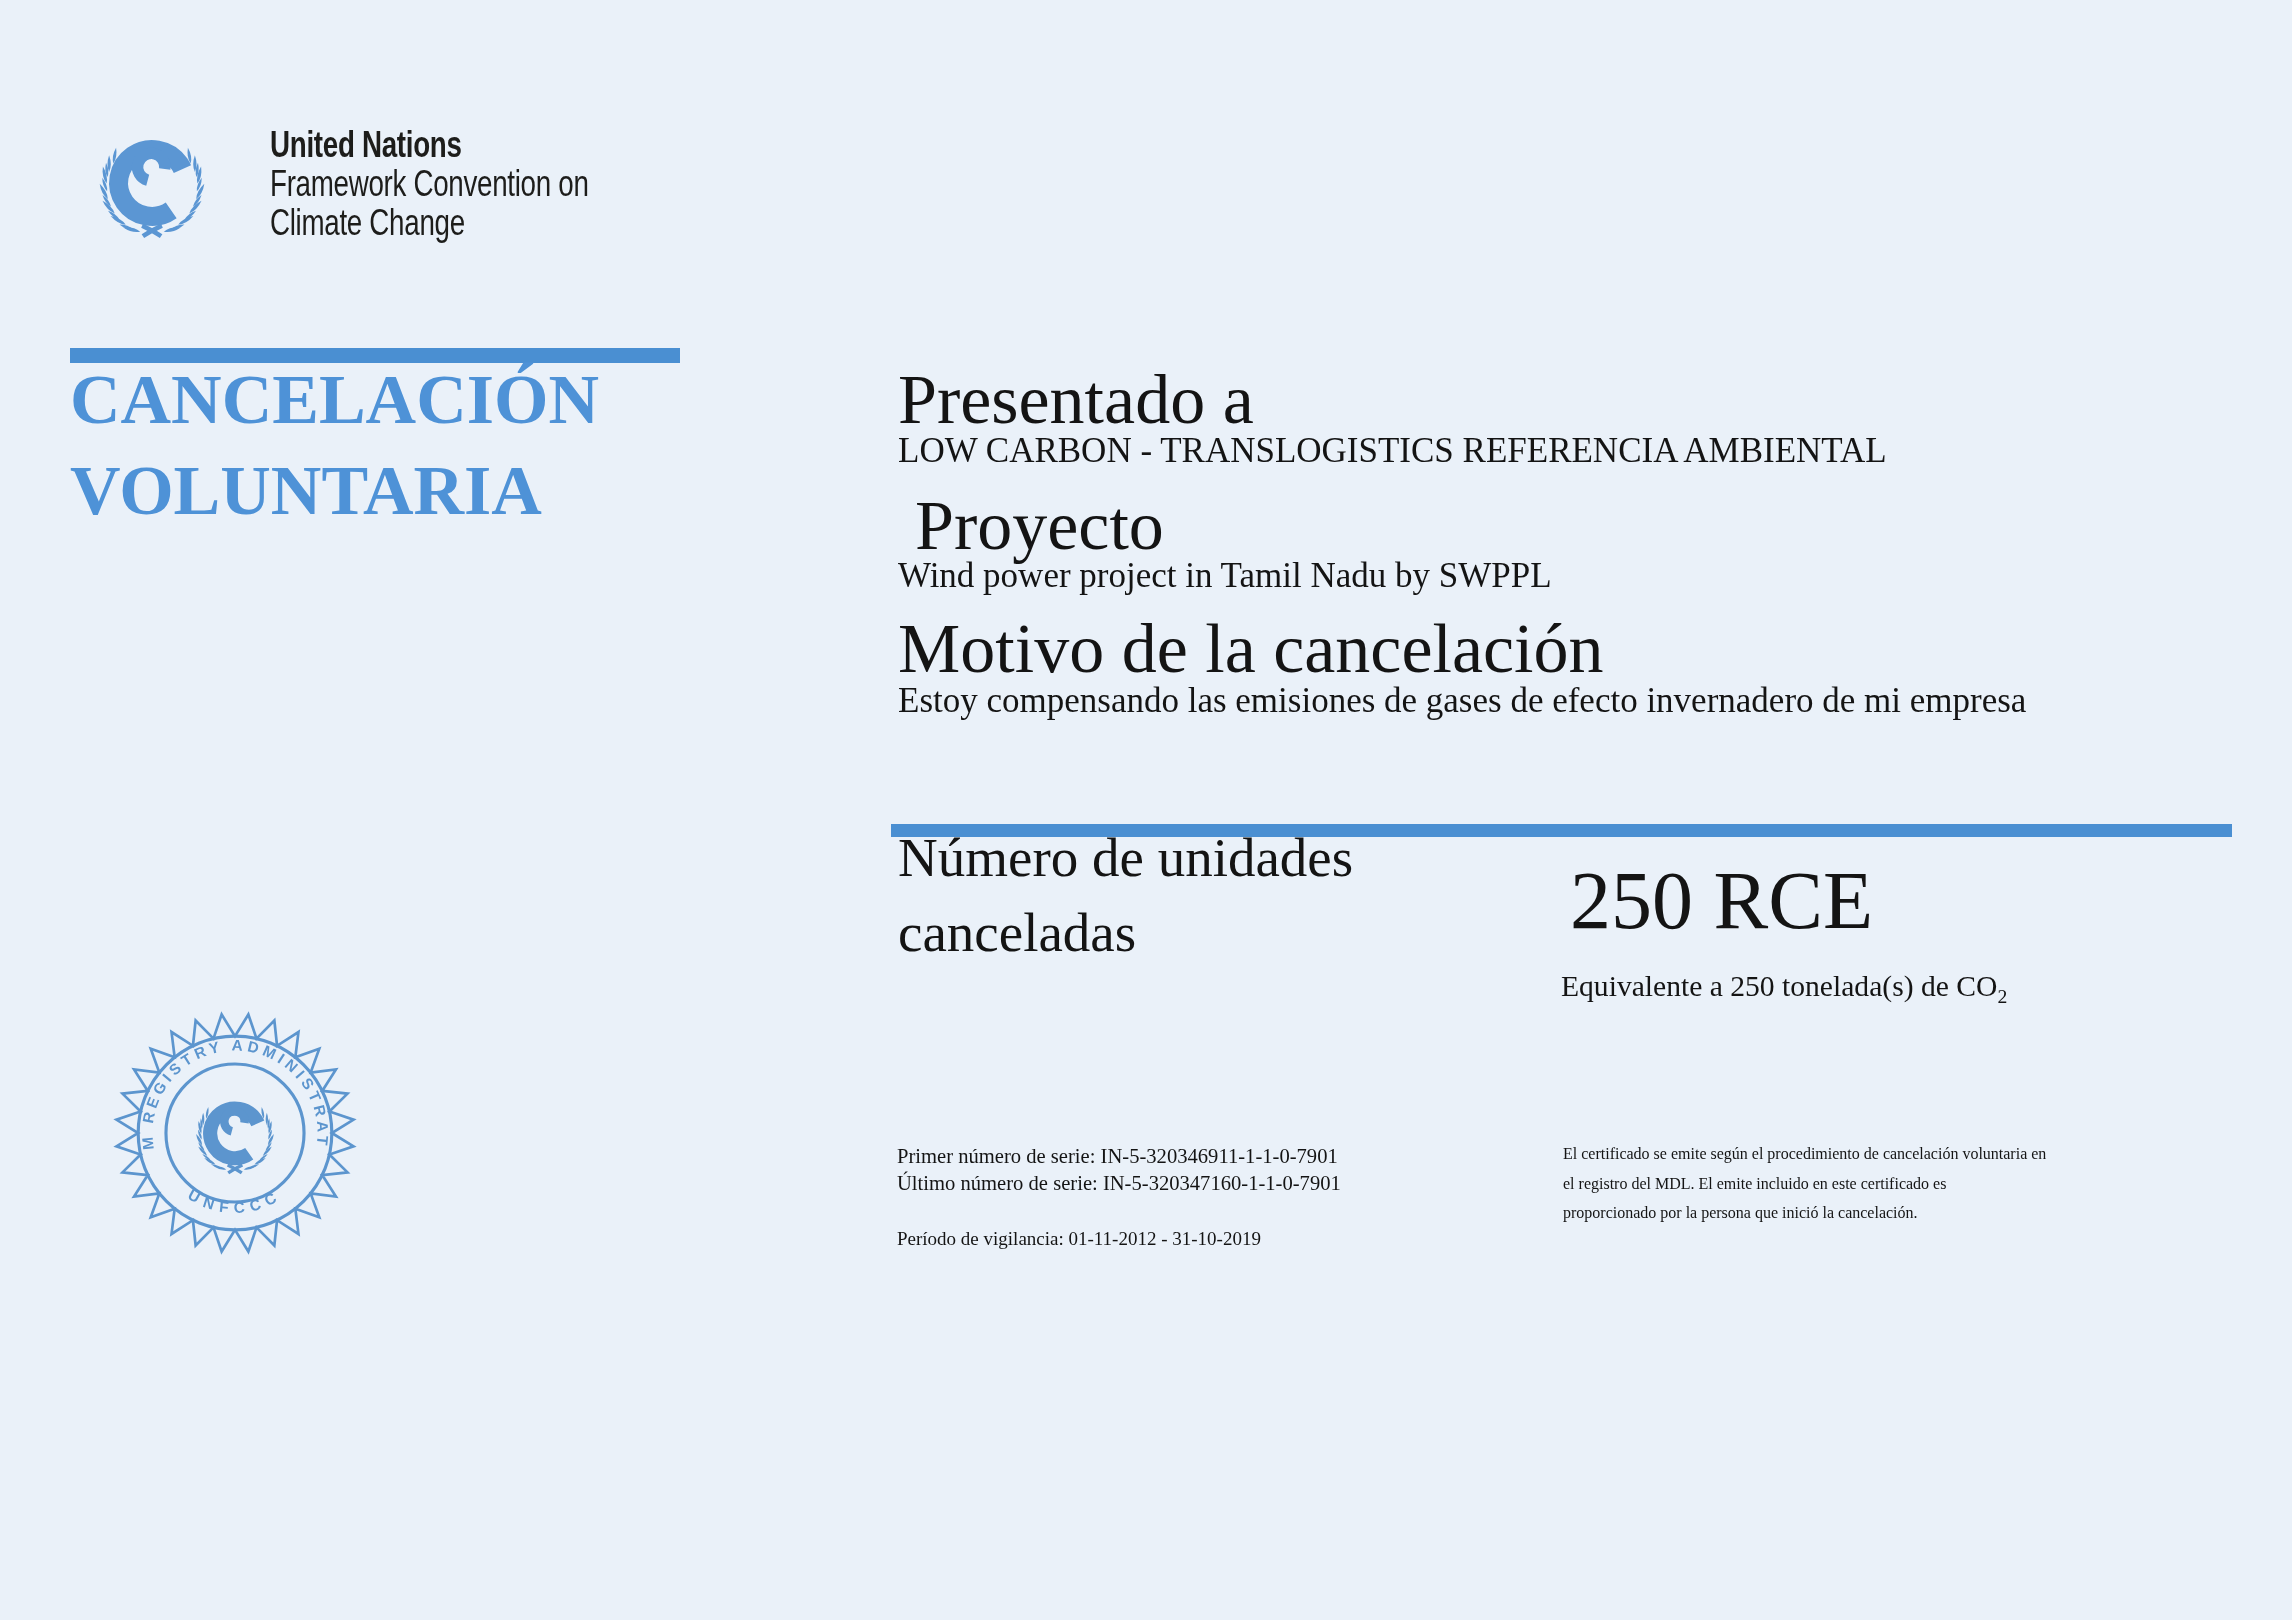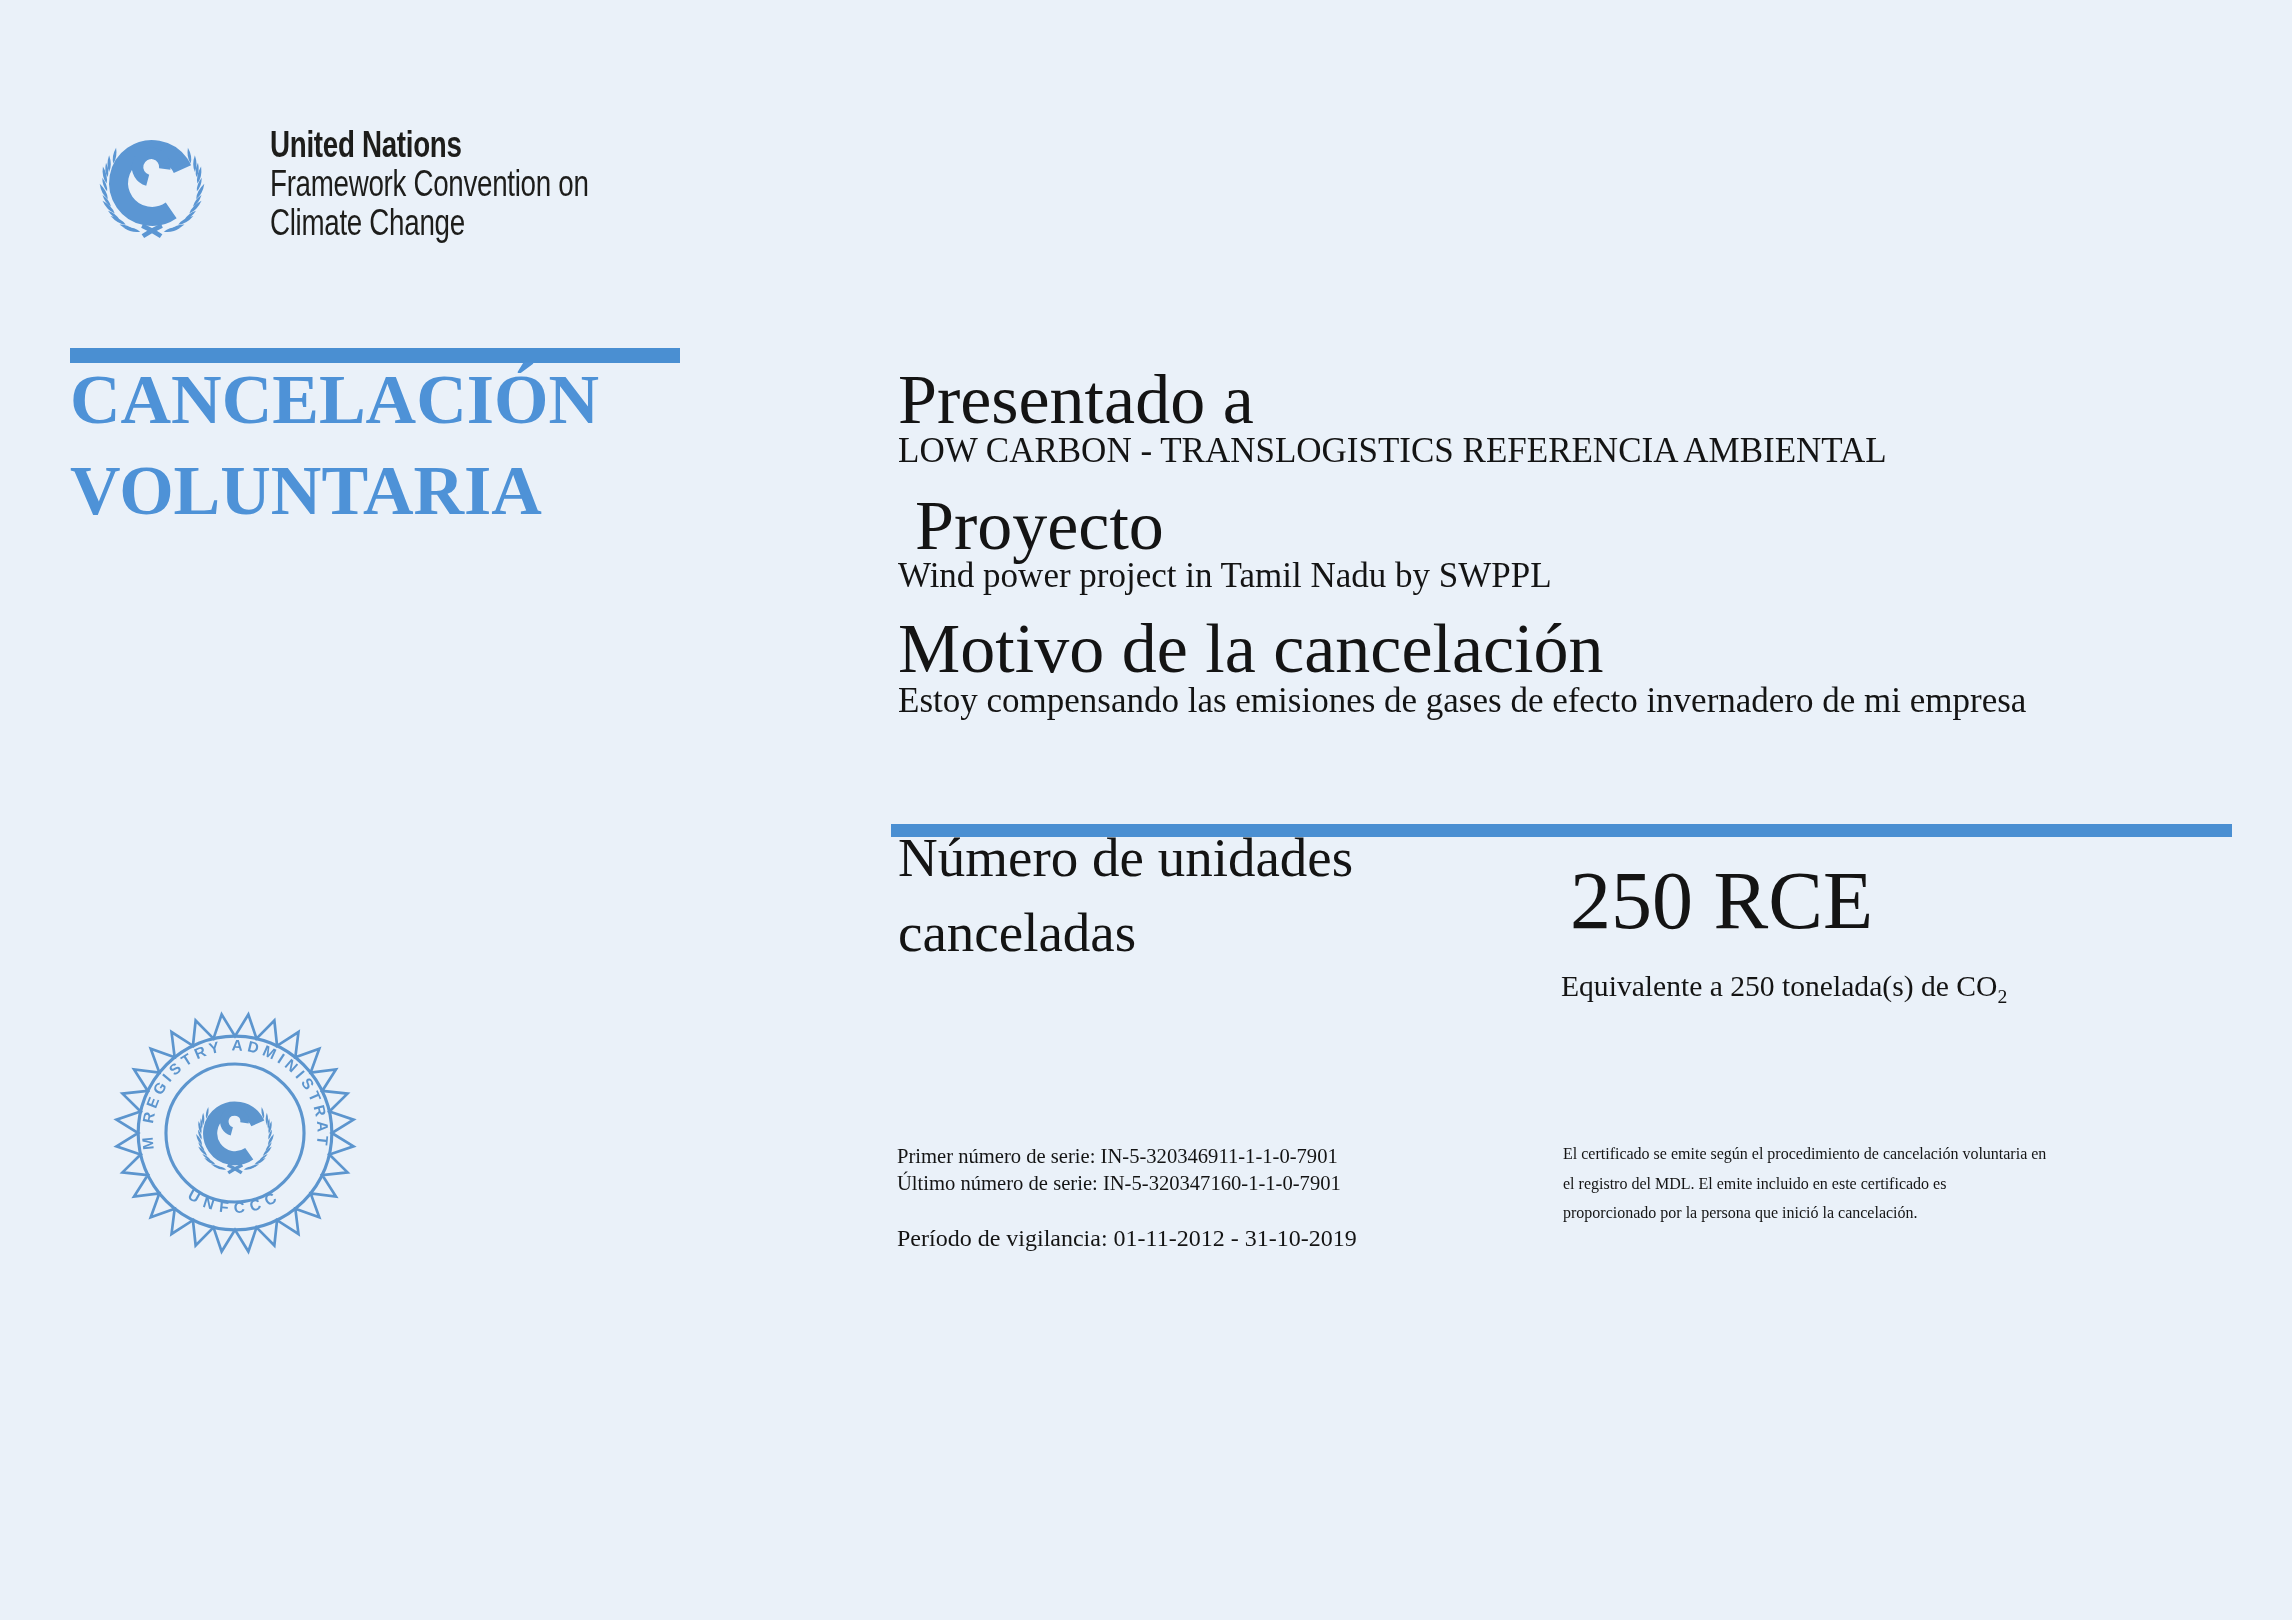--- a/index.html
+++ b/index.html
@@ -34,21 +34,21 @@
   .h-presentado{top:358px;} .v-presentado{top:430px;}
   .h-proyecto{top:484px;margin-left:17px;}   .v-proyecto{top:555px;}
   .h-motivo{top:607px;}     .v-motivo{top:680px;}
   .divider{position:absolute;left:891px;top:824px;width:1341px;height:13.4px;background:var(--accent-bar);}
   .units-heading{position:absolute;left:898px;top:820px;font-size:55px;line-height:75px;}
   .units-amount{position:absolute;left:1561px;top:860px;font-size:82px;line-height:1;white-space:nowrap;margin-left:9px;}
   .units-equivalent{position:absolute;left:1561px;top:969px;font-size:29.6px;line-height:1.2;white-space:nowrap;}
   .units-equivalent sub{font-size:19.7px;}
   
   .serials{position:absolute;left:897px;top:1143px;font-size:20.6px;line-height:27px;white-space:nowrap;}
-  .period{position:absolute;left:897px;top:1225px;font-size:24px;line-height:27px;white-space:nowrap;}
+  .period{position:absolute;left:897px;top:1225px;font-size:19px;line-height:27px;white-space:nowrap;}
   .legal{position:absolute;left:1563px;top:1139px;width:690px;font-size:16px;line-height:29.6px;}
   
   .seal{position:absolute;left:105px;top:1003px;width:260px;height:260px;}
   .seal text{
     font-family:"Liberation Sans","DejaVu Sans",sans-serif;font-weight:700;
     fill:var(--seal);
   }
   .seal .arc-top{font-size:17px;letter-spacing:4.5px;}
   .seal .arc-bottom{font-size:17px;letter-spacing:7px;}
   .hidden-defs{position:absolute;width:0;height:0;overflow:hidden;}

